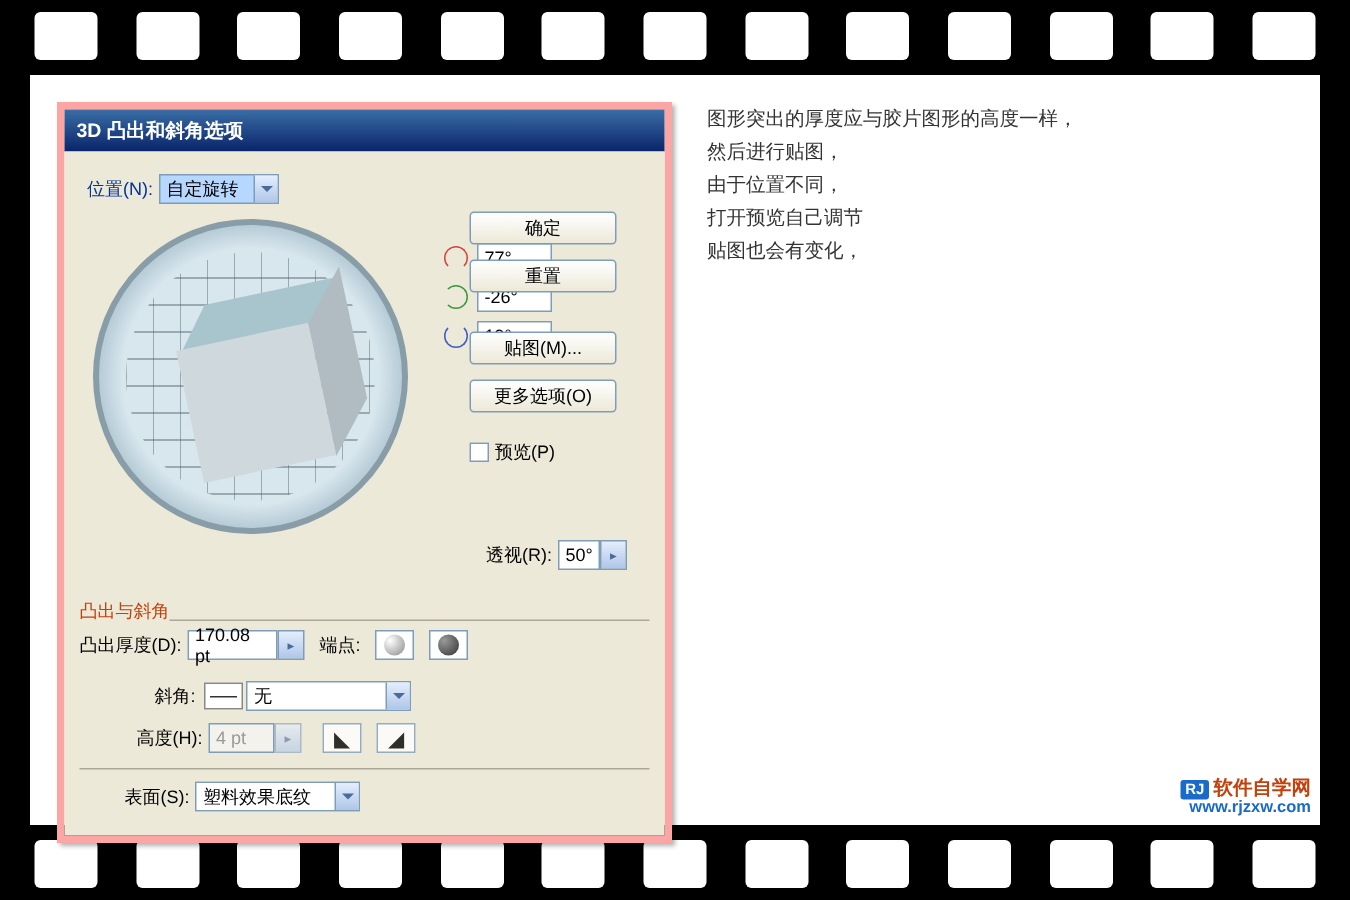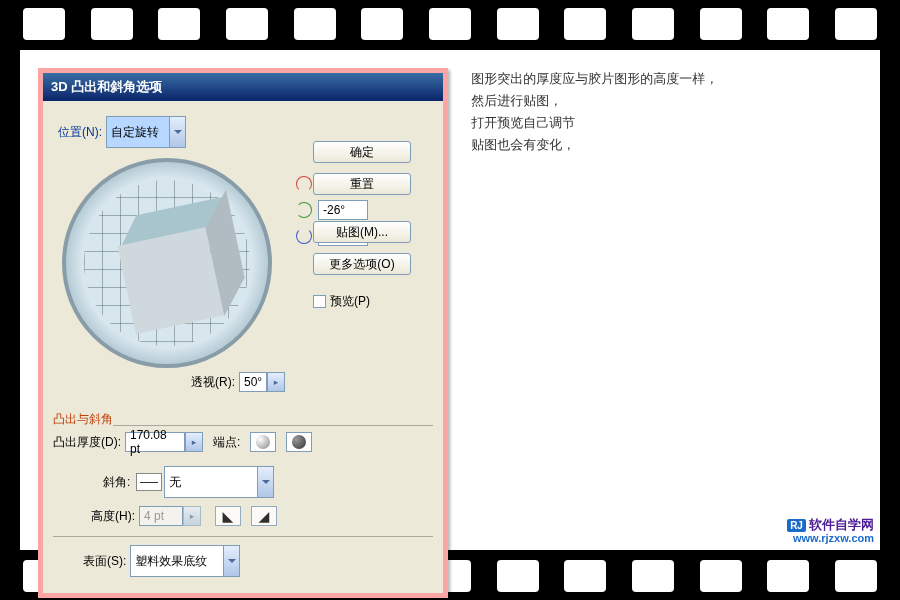--- a/index.html
+++ b/index.html
@@ -7,21 +7,21 @@
 .film-frame { width: 900px; height: 600px; background: #000; position: relative; }
 .perf { position: absolute; left: 0; right: 0; display: flex; justify-content: space-around; padding: 0 10px; }
 .perf.top { top: 8px; } .perf.bottom { bottom: 8px; }
 .hole { width: 42px; height: 32px; background: #fff; border-radius: 4px; }
 .content { position: absolute; top: 50px; bottom: 50px; left: 20px; right: 20px; background: #fff; padding: 18px; }
 .dialog { width: 410px; border: 5px solid #fca5a5; box-shadow: 2px 2px 3px rgba(0,0,0,0.3); display: inline-block; vertical-align: top; }
 .titlebar { background: linear-gradient(#3a6ea5,#0a246a); color: #fff; font-weight: bold; padding: 5px 8px; font-size: 13px; }
 .dbody { background: #ece9d8; padding: 10px; }
 .row { display: flex; align-items: center; margin-bottom: 6px; }
 .lbl { color: #003399; margin-right: 4px; }
-.select { border: 1px solid #7f9db9; background: #fff; height: 32px; display: flex; align-items: center; padding: 0 4px; position: relative; }
+.select { border: 1px solid #7f9db9; background: #fff; height: 20px; display: flex; align-items: center; padding: 0 4px; position: relative; }
 .select.blue { background: #b6d7ff; }
 .select .arrow { position: absolute; right: 0; top: 0; bottom: 0; width: 16px; background: linear-gradient(#e4eefd,#afc6e8); border-left: 1px solid #7f9db9; display: flex; align-items: center; justify-content: center; }
 .select .arrow::after { content: ""; border: 4px solid transparent; border-top-color: #4a6a99; margin-top: 3px; }
 .preview-area { display: flex; align-items: flex-start; }
 .cube-view { width: 210px; height: 210px; border-radius: 50%; background: radial-gradient(circle, #d8e6ed 60%, #b8cdd8 70%, #6a8a9a 100%); border: 4px solid #889da8; position: relative; display: flex; align-items: center; justify-content: center; overflow: hidden; margin: 4px; }
 .cube-grid { position: absolute; inset: 18px; border-radius: 50%; background-image: linear-gradient(0deg, rgba(60,80,90,0.4) 1px, transparent 1px), linear-gradient(90deg, rgba(60,80,90,0.4) 1px, transparent 1px); background-size: 18px 18px; }
 .cube { width: 90px; height: 90px; position: relative; transform: rotate(-12deg); }
 .face { position: absolute; }
 .f-top { width: 90px; height: 28px; background: #a8c4cd; transform: skewX(-38deg); left: 14px; top: -8px; }
 .f-front { width: 90px; height: 90px; background: #cfd8dc; left: 0; top: 18px; }
@@ -40,21 +40,21 @@
 .section-label { color: #c2410c; margin: 8px 0 4px; }
 .fieldset-line { border-top: 1px solid #aca899; margin-top: -7px; margin-left: 60px; margin-bottom: 6px; }
 .swatch { width: 26px; height: 20px; border: 1px solid #7f9db9; background: #fff; display: inline-flex; align-items: center; justify-content: center; }
 .swatch .ball { width: 14px; height: 14px; border-radius: 50%; background: radial-gradient(circle at 30% 30%, #fff, #888); }
 .swatch.dark .ball { background: radial-gradient(circle at 30% 30%, #999, #333); }
 .mini-btn { width: 18px; height: 20px; border: 1px solid #7f9db9; background: linear-gradient(#e4eefd,#afc6e8); display: inline-flex; align-items: center; justify-content: center; }
 .mini-btn::after { content: "▸"; font-size: 9px; color: #4a6a99; }
 .notes { display: inline-block; vertical-align: top; margin-left: 20px; color: #333; line-height: 1.7; font-size: 13px; }
 .dbody { position: relative; }
 .watermark { position: absolute; right: 6px; bottom: 6px; color: #1a6ac9; font-size: 11px; font-weight: bold; text-align: right; line-height: 1.1; }
-.watermark .cn { color: #4c1d95; font-size: 13px; }
+.watermark .cn { color: #c2410c; font-size: 13px; }
 .watermark .url { color: #1a6ac9; }
 .disabled { color: #999; background: #f4f2ec; }
 .bevel-swatch { width: 26px; height: 18px; border: 1px solid #888; background: #fff; position: relative; }
 .bevel-swatch::after { content:""; position:absolute; left:3px; right:3px; top:50%; border-top:1px solid #333; }
 </style>
 </head>
 <body>
 
 <div class="film-frame">
   <div class="perf top">
@@ -133,21 +133,21 @@
                 <span class="axis-icon green"></span>
                 <div class="ninput">-26°</div>
               </div>
               <div class="ang">
                 <span class="axis-icon blue"></span>
                 <div class="ninput">19°</div>
               </div>
             </div>
           </div>
 
-          <div class="row" style="justify-content:center; margin-right:10px;">
+          <div class="row" style="justify-content:flex-end; margin-right:10px;">
             <span style="margin-right:4px;">透视(R):</span>
             <div class="ninput" style="width:28px">50°</div>
             <div class="mini-btn"></div>
           </div>
         </div>
 
         <div class="section-label">凸出与斜角</div>
         <div class="fieldset-line"></div>
 
         <div class="row">
@@ -196,20 +196,21 @@
             <span class="arrow"></span>
           </div>
         </div>
 
       </div>
     </div>
 
     <div class="notes">
       <div>图形突出的厚度应与胶片图形的高度一样，</div>
       <div>然后进行贴图，</div>
+      <div>由于位置不同，</div>
       <div>打开预览自己调节</div>
       <div>贴图也会有变化，</div>
     </div>
 
     <div class="watermark">
       <span style="background:#1a6ac9;color:#fff;padding:1px 3px;border-radius:2px;font-size:10px">RJ</span>
       <span class="cn">软件自学网</span><br>
       <span class="url">www.rjzxw.com</span>
     </div>
 

